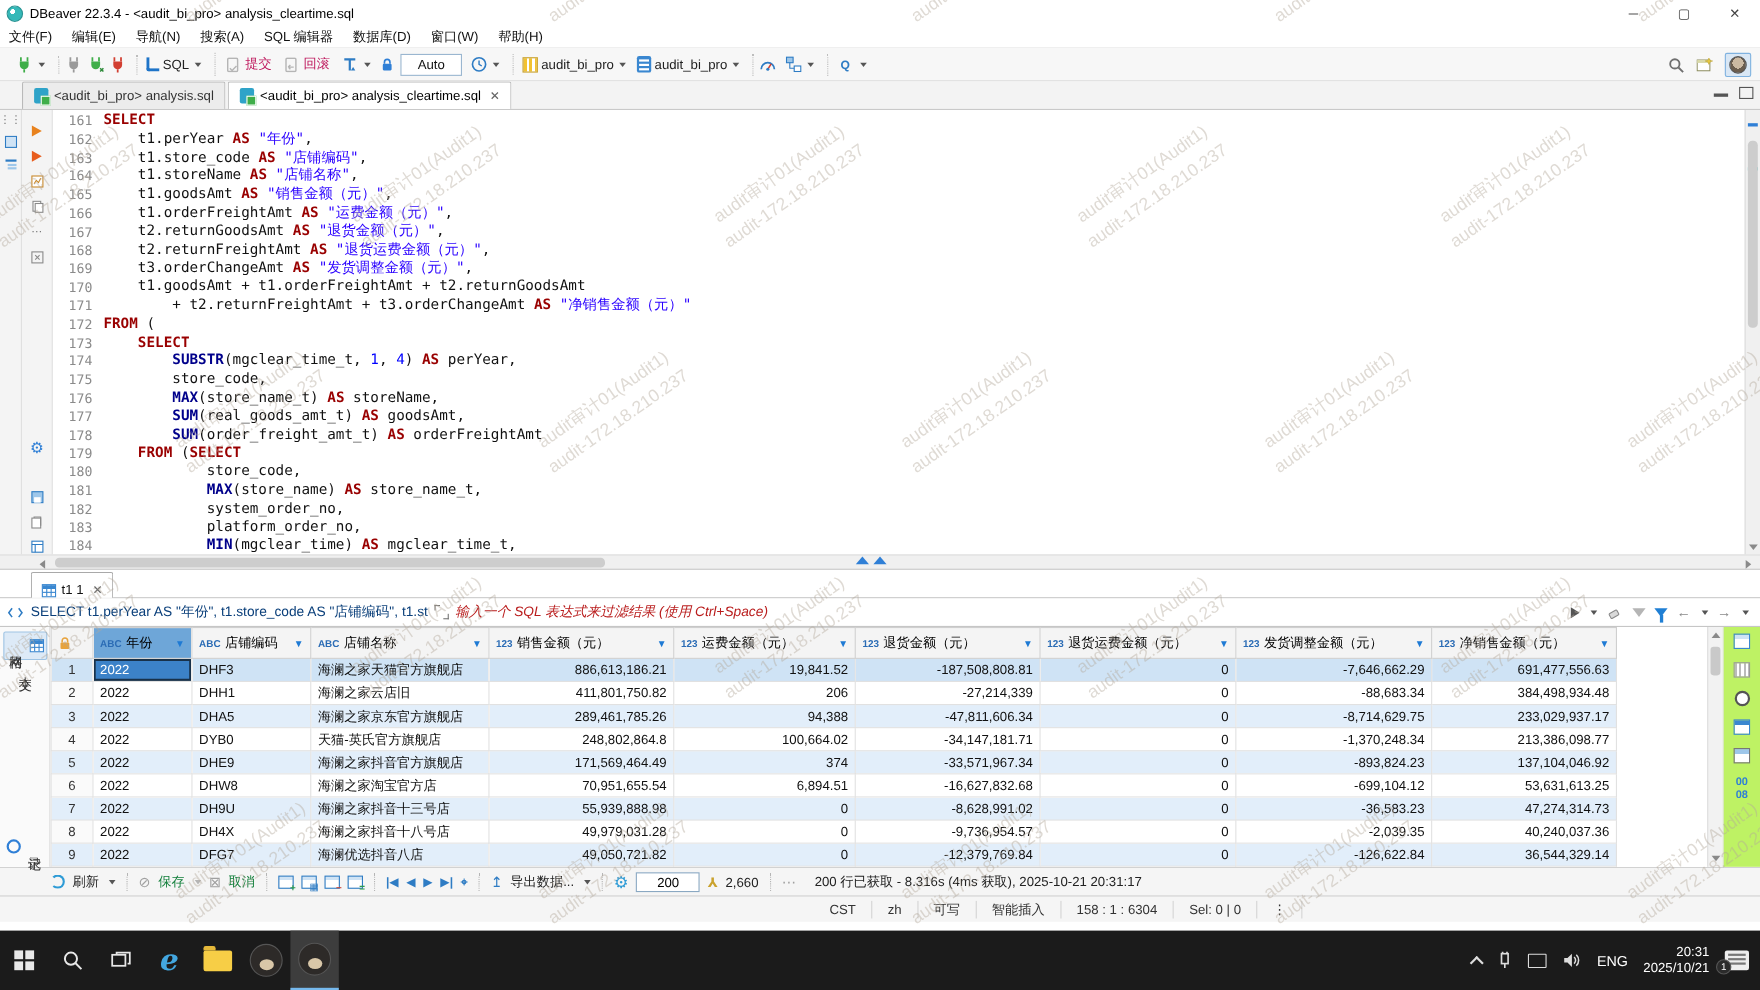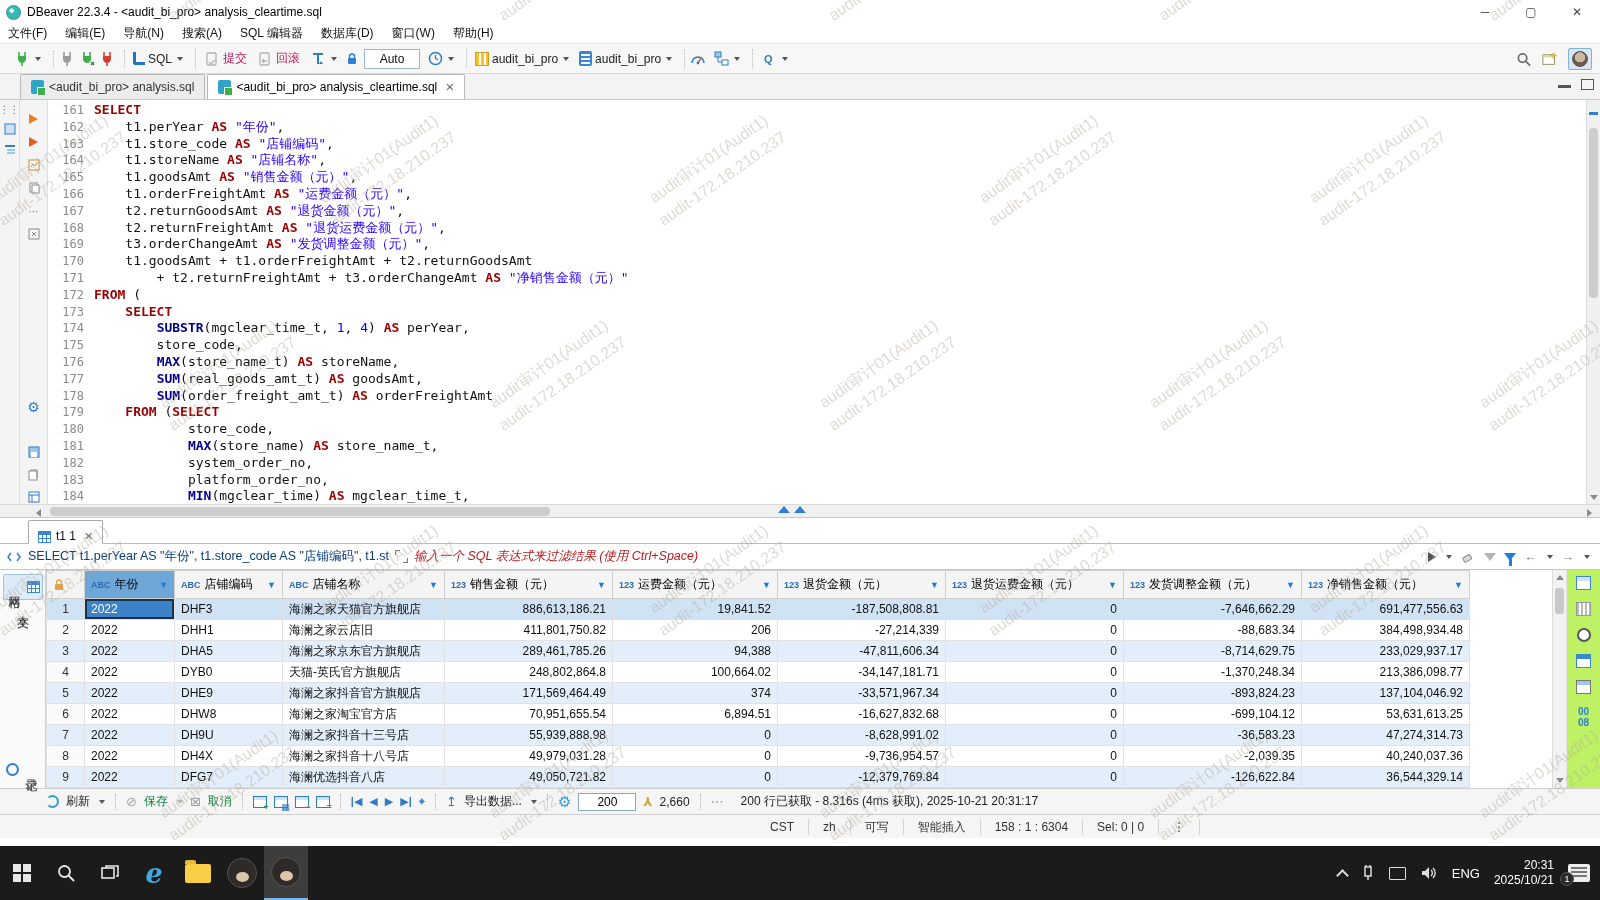--- a/index.html
+++ b/index.html
@@ -139,21 +139,21 @@
   .tblico:after{content:"+";position:absolute;right:-3px;bottom:-5px;color:#2e9b4e;font-size:9px;font-weight:bold}
   .tblico.b:after{content:"▦";color:#2e7cc4}
   .tblico.c:after{content:"−";color:#c43}
   .tblico.d:after{content:"="}
   .navico{color:#2e7cc4;font-weight:bold;font-size:11px}
   .fetchbox{width:58px;height:18px;border:1px solid #8aa8c2;background:#fff;font-size:12px;text-align:center;font-family:inherit}
   .ybr{color:#caa22e;font-weight:bold}
   .statusmsg{color:#222;margin-left:10px}
   
   .statusbar{height:24px;background:#f5f5f5;border-top:1px solid #cfcfcf;position:relative;font-size:12px;color:#333}
-  .sbitems{position:absolute;left:756px;top:0;height:24px;display:flex;align-items:center}
+  .sbitems{position:absolute;left:740px;top:0;height:24px;display:flex;align-items:center}
   .sbitem{padding:0 14px;border-right:1px solid #d4d4d4;height:16px;display:flex;align-items:center}
   
   .taskbar{position:absolute;left:0;top:846px;width:1600px;height:54px;background:#1b1b1b;display:flex;align-items:center;color:#eee}
   .tb-ico{width:44px;height:54px;display:flex;align-items:center;justify-content:center}
   .winlogo{display:grid;grid-template-columns:8px 8px;grid-template-rows:8px 8px;gap:2px}
   .winlogo i{background:#e8e8e8}
   .tb-ico.active{background:#3d3d3d;border-bottom:2px solid #76b9ed}
   .beaver{width:30px;height:30px;border-radius:50%;background:#2d2a28;border:1px solid #555;position:relative}
   .beaver:after{content:"";position:absolute;left:8px;top:13px;width:13px;height:10px;border-radius:50%;background:#d9c7a8}
   .edge-e{font-family:"DejaVu Serif","Liberation Serif",serif;font-style:italic;font-weight:bold;font-size:27px;color:#43a7e0;line-height:27px}

